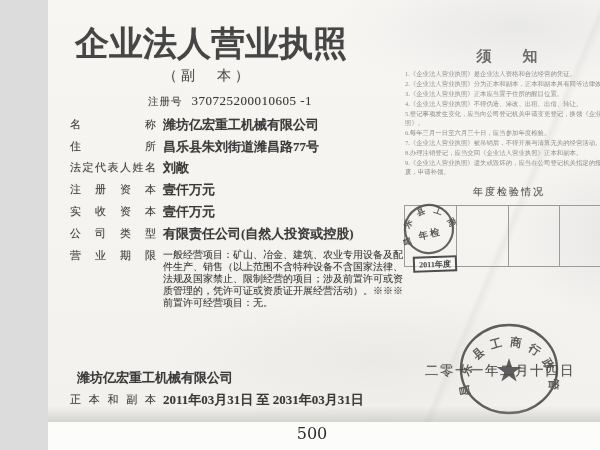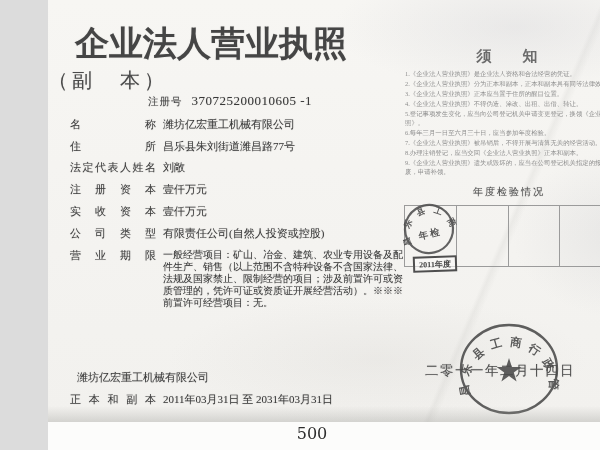--- a/index.html
+++ b/index.html
@@ -13,28 +13,28 @@
       linear-gradient(113deg, transparent 70%, rgba(176,176,172,0.14) 70.6%, transparent 71.6%),
       linear-gradient(#f7f6f3,#f2f1ee 92%,#ebebe8);
     color:#3c3c3c;
     margin-left:48px;
   }
   .abs{position:absolute;}
   .ink{text-shadow:0 0 1px rgba(70,70,70,0.30);}
   
   .title{left:27px;top:24px;font-family:"DejaVu Sans","Liberation Sans",sans-serif;
     font-weight:bold;font-size:34px;line-height:38px;letter-spacing:0px;color:#454545;margin:0;}
-  .subtitle{left:0;top:67px;width:320px;text-align:left;font-size:20px;letter-spacing:4px;color:#4a4a4a;}
+  .subtitle{left:0;top:67px;width:320px;text-align:center;font-size:14px;letter-spacing:4px;color:#4a4a4a;}
   .regno{left:100px;top:93px;display:flex;align-items:baseline;}
   .regno .rlbl{font-size:10.5px;letter-spacing:1px;color:#4a4a4a;}
   .regno .rval{margin-left:9px;font-size:13px;letter-spacing:0.5px;color:#383838;}
   .frow{position:absolute;left:22px;display:flex;align-items:flex-start;}
   .flbl{flex:none;display:inline-block;width:86px;font-size:11px;line-height:13px;
     text-align:justify;text-align-last:justify;color:#3e3e3e;}
-  .fval{margin-left:7px;font-size:11px;line-height:13px;white-space:nowrap;color:#3a3a3a;}
+  .fval{margin-left:7px;font-size:13px;line-height:13px;white-space:nowrap;color:#3a3a3a;font-weight:bold;}
   .scopeval{margin-left:7px;width:240px;font-size:10px;line-height:11.9px;white-space:normal;color:#3a3a3a;}
   .scopeval p{margin:0;}
   
   .ntitle{left:358px;top:47px;width:210px;text-align:center;font-size:15px;
     letter-spacing:8px;color:#6b6b6b;font-weight:bold;}
   .notice{left:357px;top:69px;width:237px;color:#8e8e8e;}
   .notice p{margin:0 0 0.5px 0;font-size:6.4px;line-height:9.4px;}
   .atitle{left:358px;top:185px;width:206px;text-align:center;font-size:10px;letter-spacing:2px;color:#4f4f4f;}
   .atable{left:356px;top:205px;width:208px;height:62px;display:flex;
     border:1px solid #9b9b9b;box-sizing:border-box;background:transparent;}

